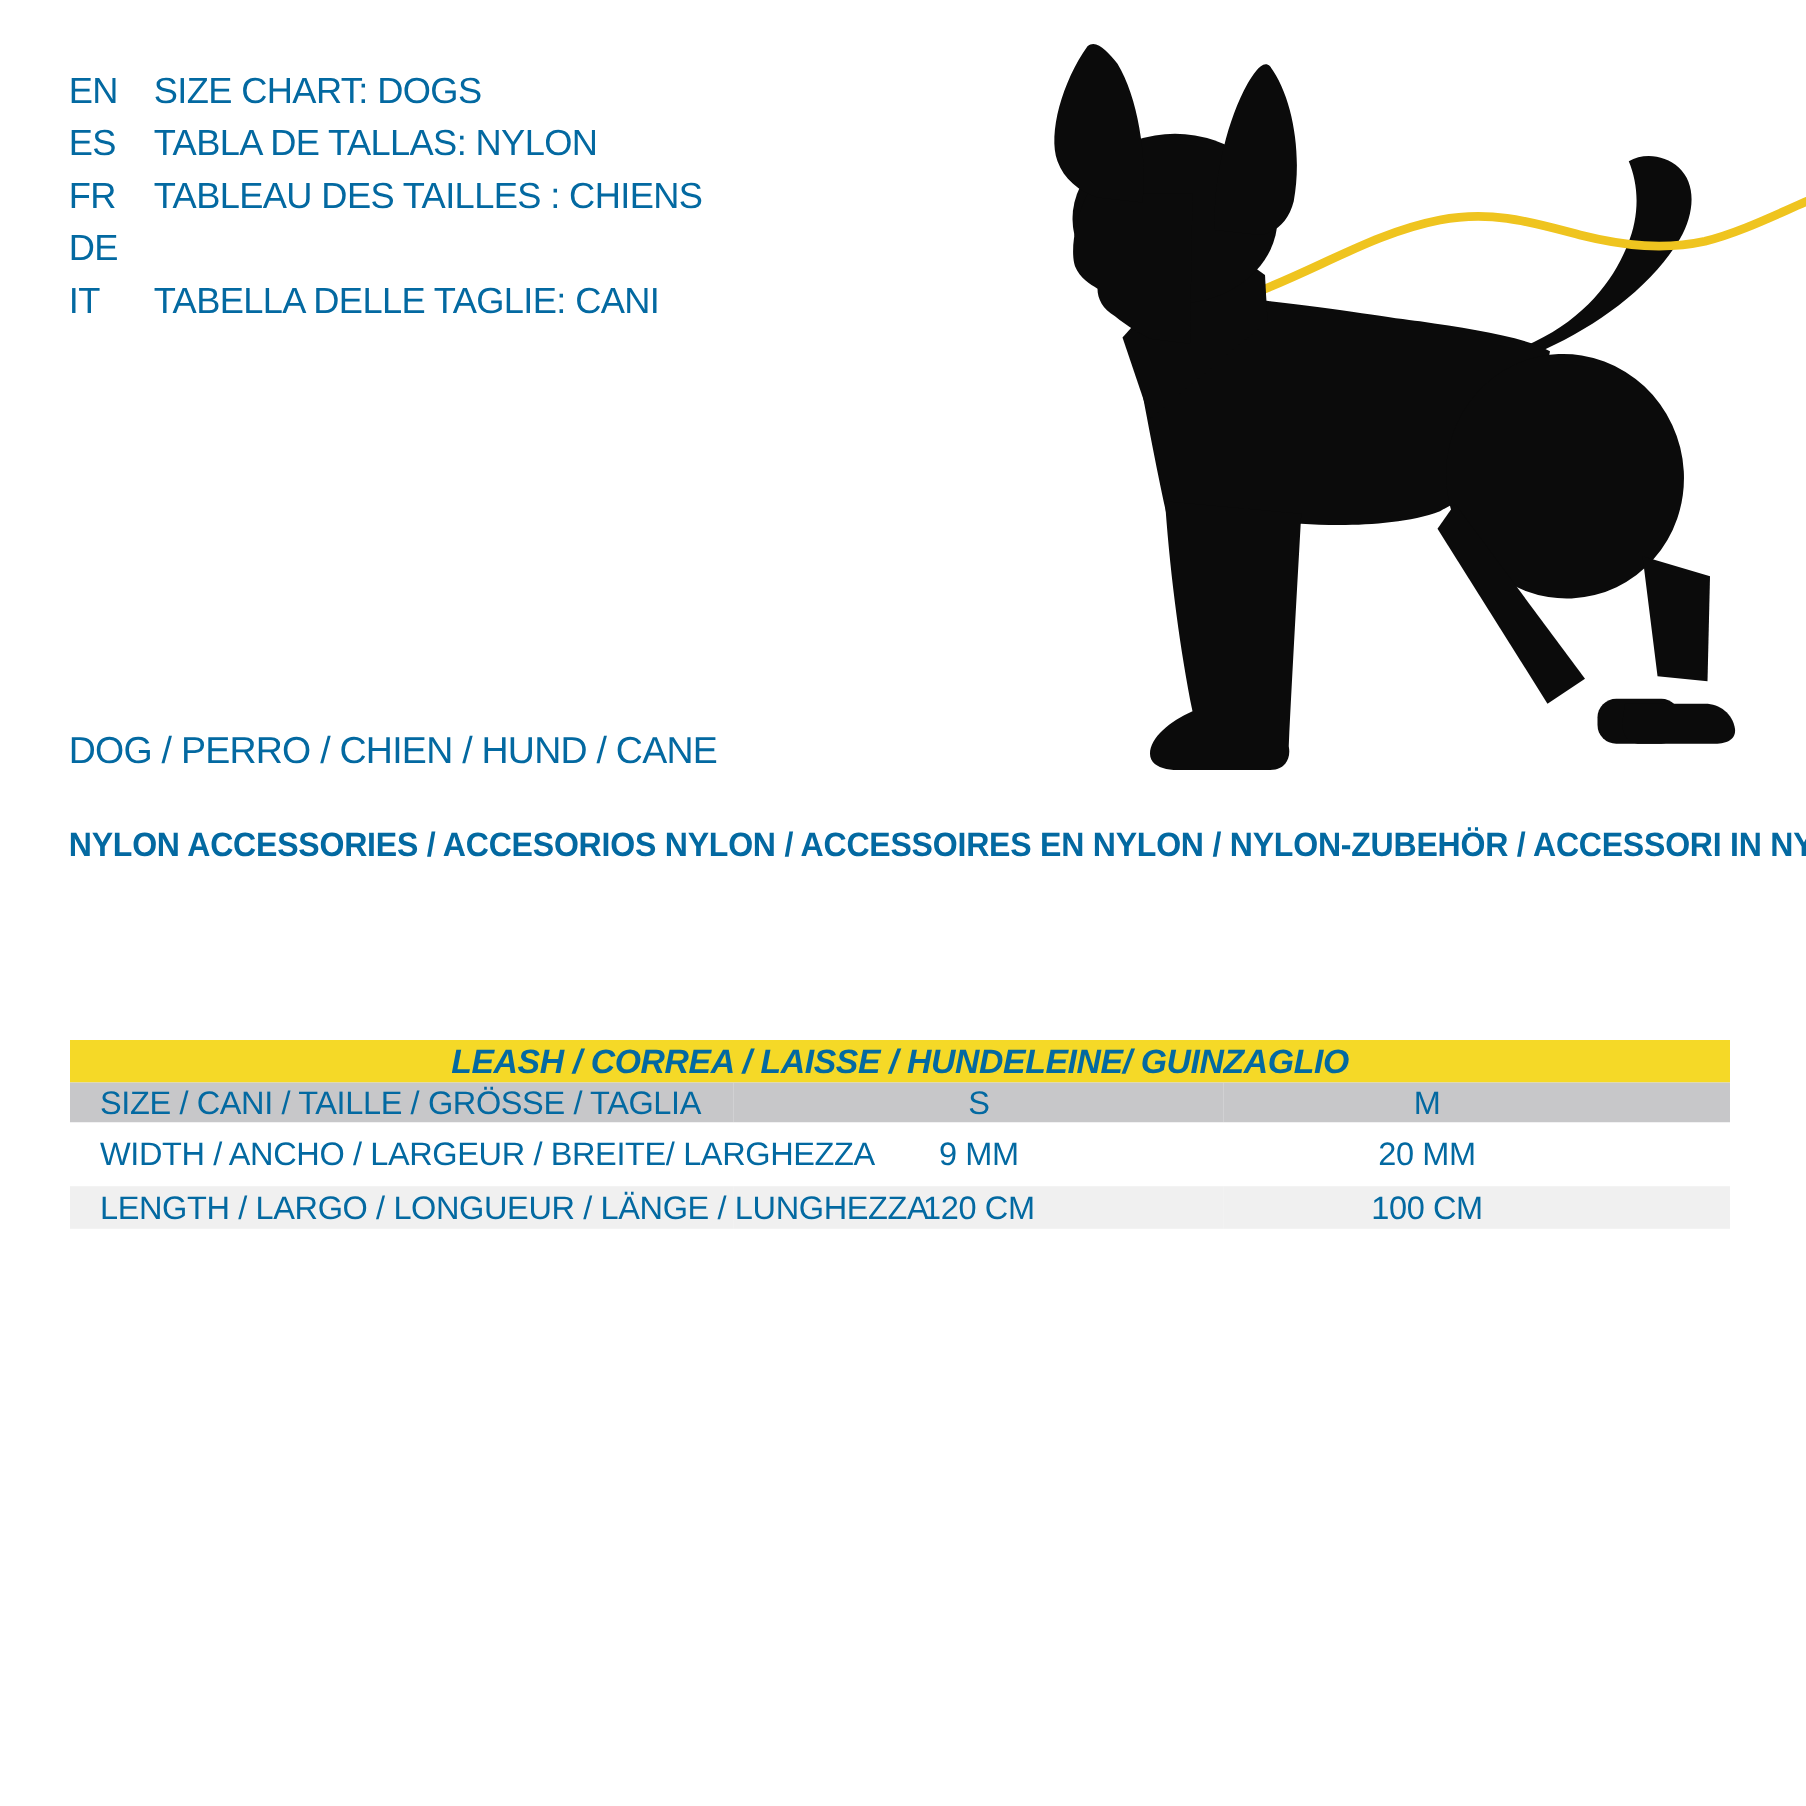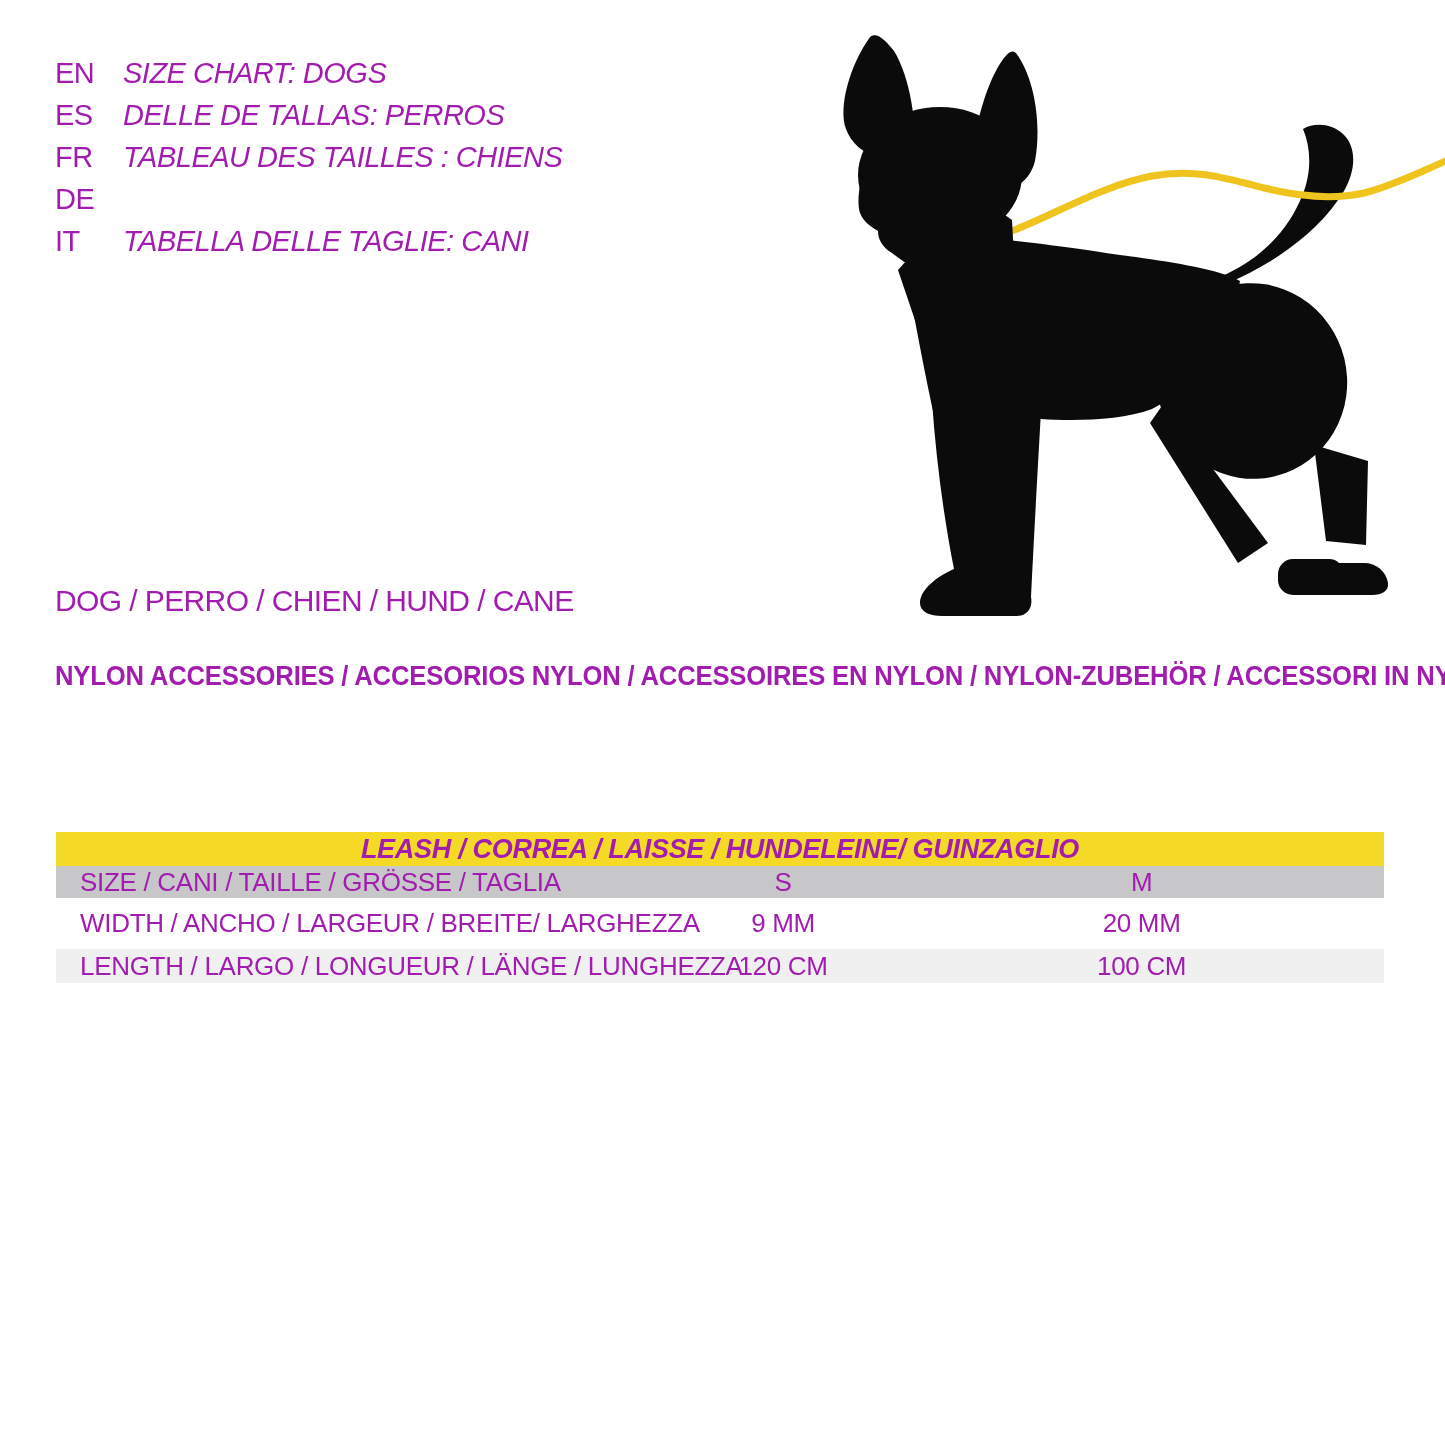--- a/index.html
+++ b/index.html
@@ -1,24 +1,24 @@
 <!DOCTYPE html>
 <html><head>
 <meta charset="utf-8">
 <style>
   html,body{margin:0;padding:0;background:#ffffff;}
   .canvas{
     position:relative;width:1445px;height:1445px;background:#ffffff;overflow:hidden;
-    font-family:"Liberation Sans",sans-serif;color:#a21caf;
+    font-family:"Liberation Sans",sans-serif;color:#0369a1;
   }
   
   .lang-list{position:absolute;left:55px;top:52px;}
   .lang-row{display:flex;height:42px;align-items:center;}
   .lang-code{width:68px;font-size:29px;letter-spacing:-0.5px;font-weight:500;}
-  .lang-label{font-size:29px;letter-spacing:-0.5px;font-weight:500;white-space:nowrap;font-style:italic;}
+  .lang-label{font-size:29px;letter-spacing:-0.5px;font-weight:500;white-space:nowrap;}
   
   .dog-figure{position:absolute;left:820px;top:15px;width:625px;height:610px;}
   
   .dog-caption{position:absolute;left:55px;top:584px;font-size:30px;letter-spacing:-0.6px;white-space:nowrap;}
   
   .category-line{position:absolute;left:55px;top:661px;font-size:27px;font-weight:bold;
     letter-spacing:-0.2px;white-space:nowrap;transform:scaleX(0.95);transform-origin:0 50%;}
   
   .size-table{position:absolute;left:56px;top:832px;width:1328px;border-collapse:collapse;table-layout:fixed;}
   .size-table td{padding:0;font-size:26px;letter-spacing:-0.3px;white-space:nowrap;overflow:visible;}
@@ -34,21 +34,21 @@
 
 <div class="canvas">
 
   <div class="lang-list">
     <div class="lang-row">
       <span class="lang-code">EN</span>
       <span class="lang-label">SIZE CHART: DOGS</span>
     </div>
     <div class="lang-row">
       <span class="lang-code">ES</span>
-      <span class="lang-label">DELLE DE TALLAS: PERROS</span>
+      <span class="lang-label">TABLA DE TALLAS: NYLON</span>
     </div>
     <div class="lang-row">
       <span class="lang-code">FR</span>
       <span class="lang-label">TABLEAU DES TAILLES : CHIENS</span>
     </div>
     <div class="lang-row">
       <span class="lang-code">DE</span>
     </div>
     <div class="lang-row">
       <span class="lang-code">IT</span>

